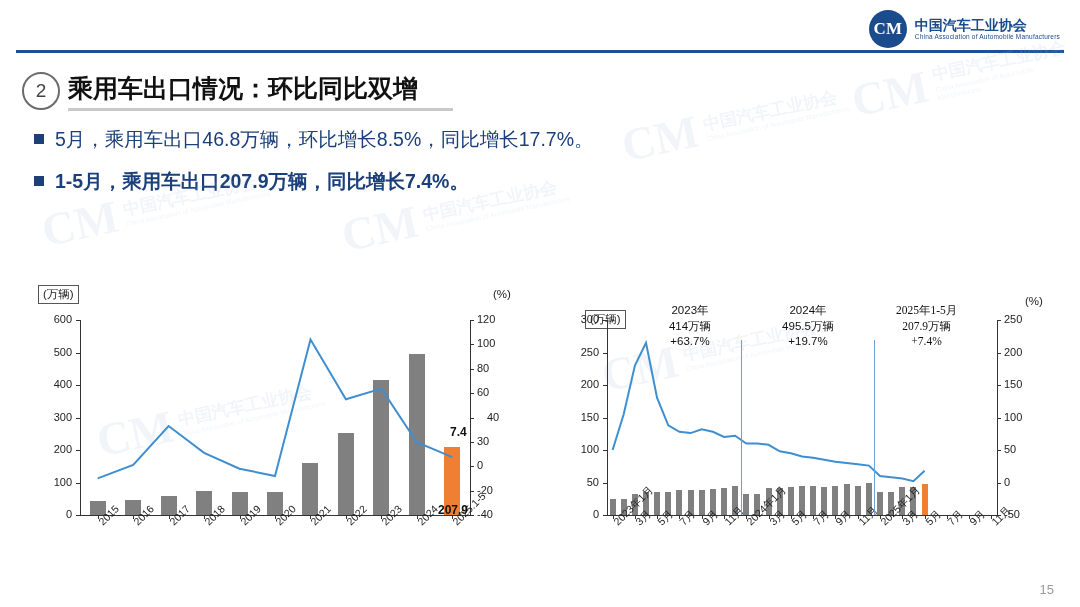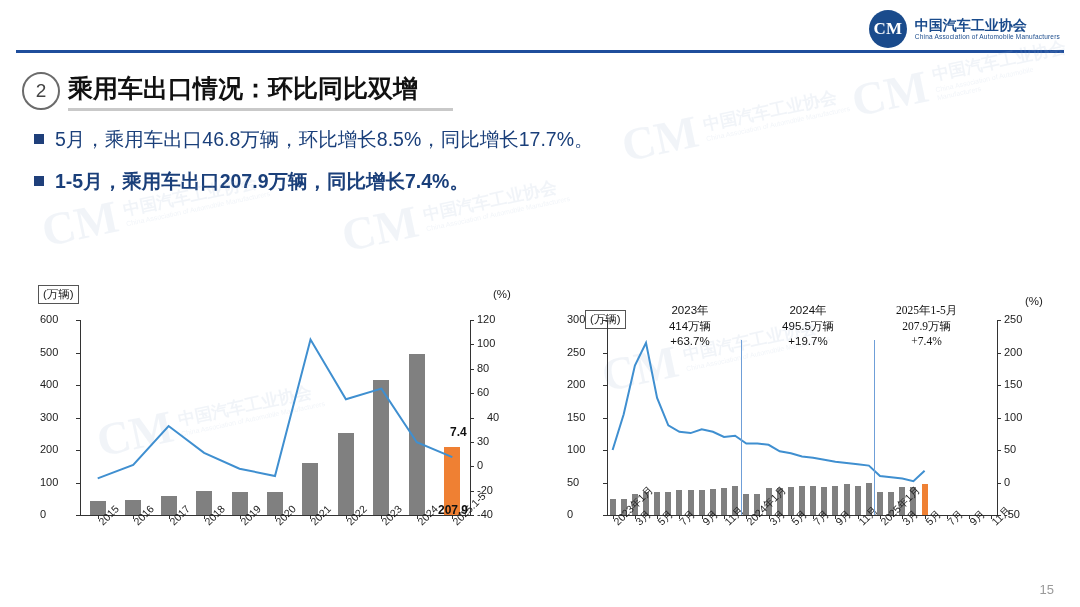--- a/index.html
+++ b/index.html
@@ -69,21 +69,21 @@
   .wm .t2{font-size:7px;color:#9fb6d4;line-height:1.2;}
   
   .chart-box{position:absolute;}
   .chart-title{
     position:absolute;font-size:16.5px;font-weight:bold;color:#111;text-align:center;
   }
   .axis-unit{position:absolute;font-size:11.5px;color:#222;}
   .axis-unit.boxed{border:1px solid #555;padding:1px 4px;background:#fff;}
   .plot{position:absolute;border-left:1px solid #333;border-bottom:1px solid #333;}
   .plot-right-axis{position:absolute;border-left:1px solid #333;}
-  .tick-l{position:absolute;font-size:11px;color:#222;text-align:left;width:32px;}
+  .tick-l{position:absolute;font-size:11px;color:#222;text-align:right;width:32px;}
   .tick-r{position:absolute;font-size:11px;color:#222;text-align:left;width:32px;}
   .tickmark{position:absolute;background:#333;}
   .bar{position:absolute;background:#808080;}
   .bar.orange{background:#ef8033;}
   .xlab{
     position:absolute;font-size:10.5px;color:#222;transform:rotate(-45deg);
     transform-origin:left top;white-space:nowrap;
   }
   .note{position:absolute;font-size:11.5px;color:#111;text-align:center;line-height:1.35;}
   .vline{position:absolute;width:1px;background:#6f9fd8;}

